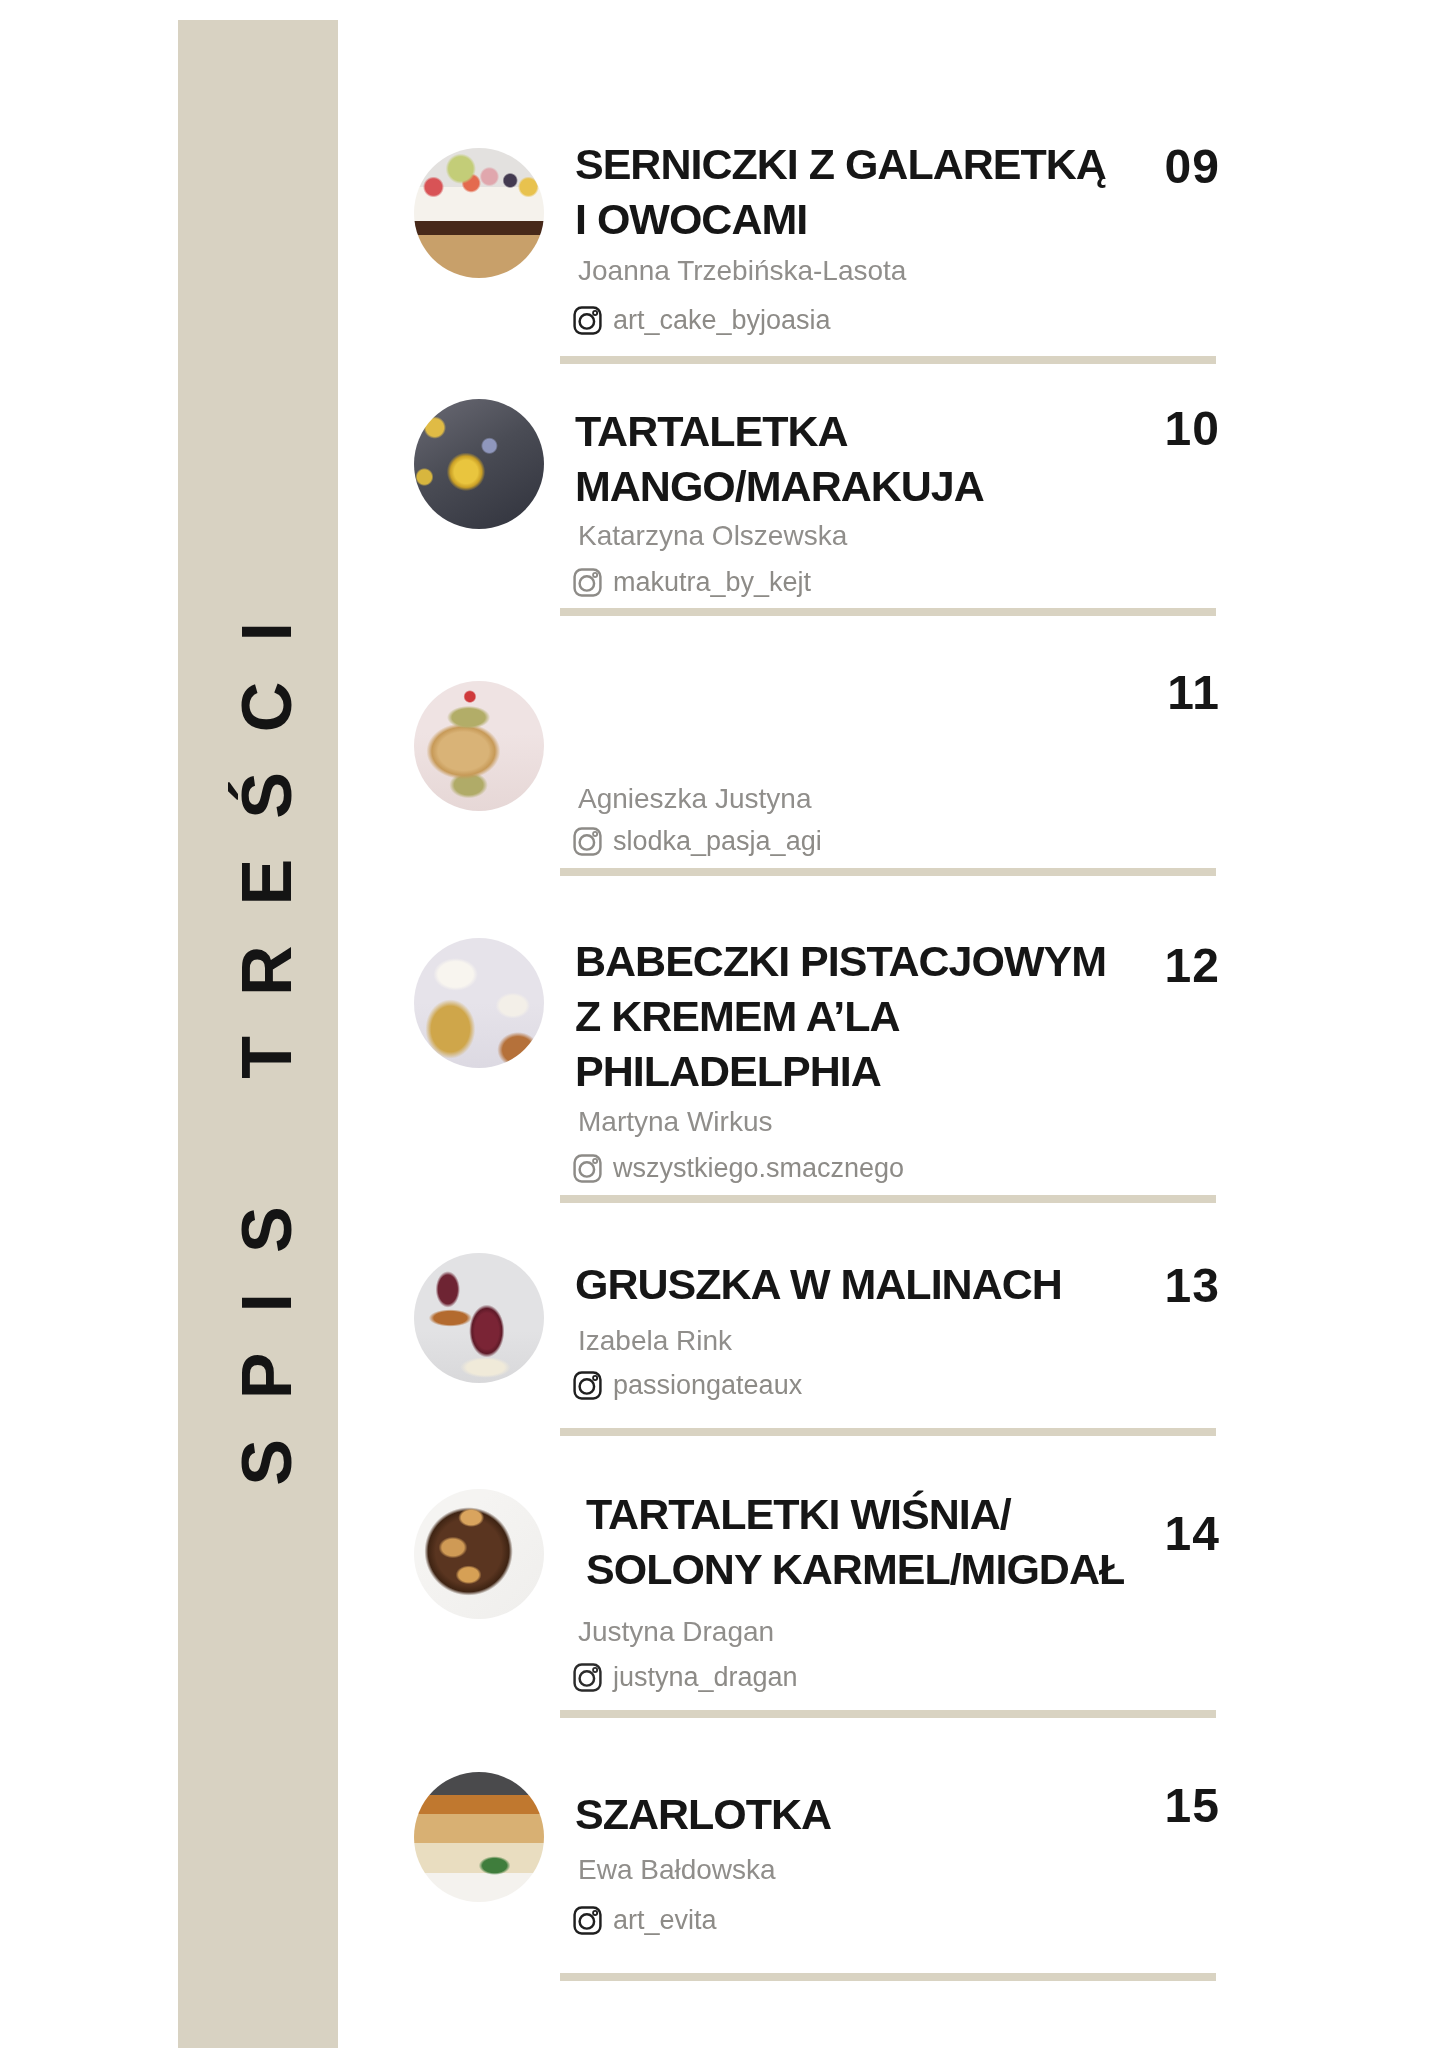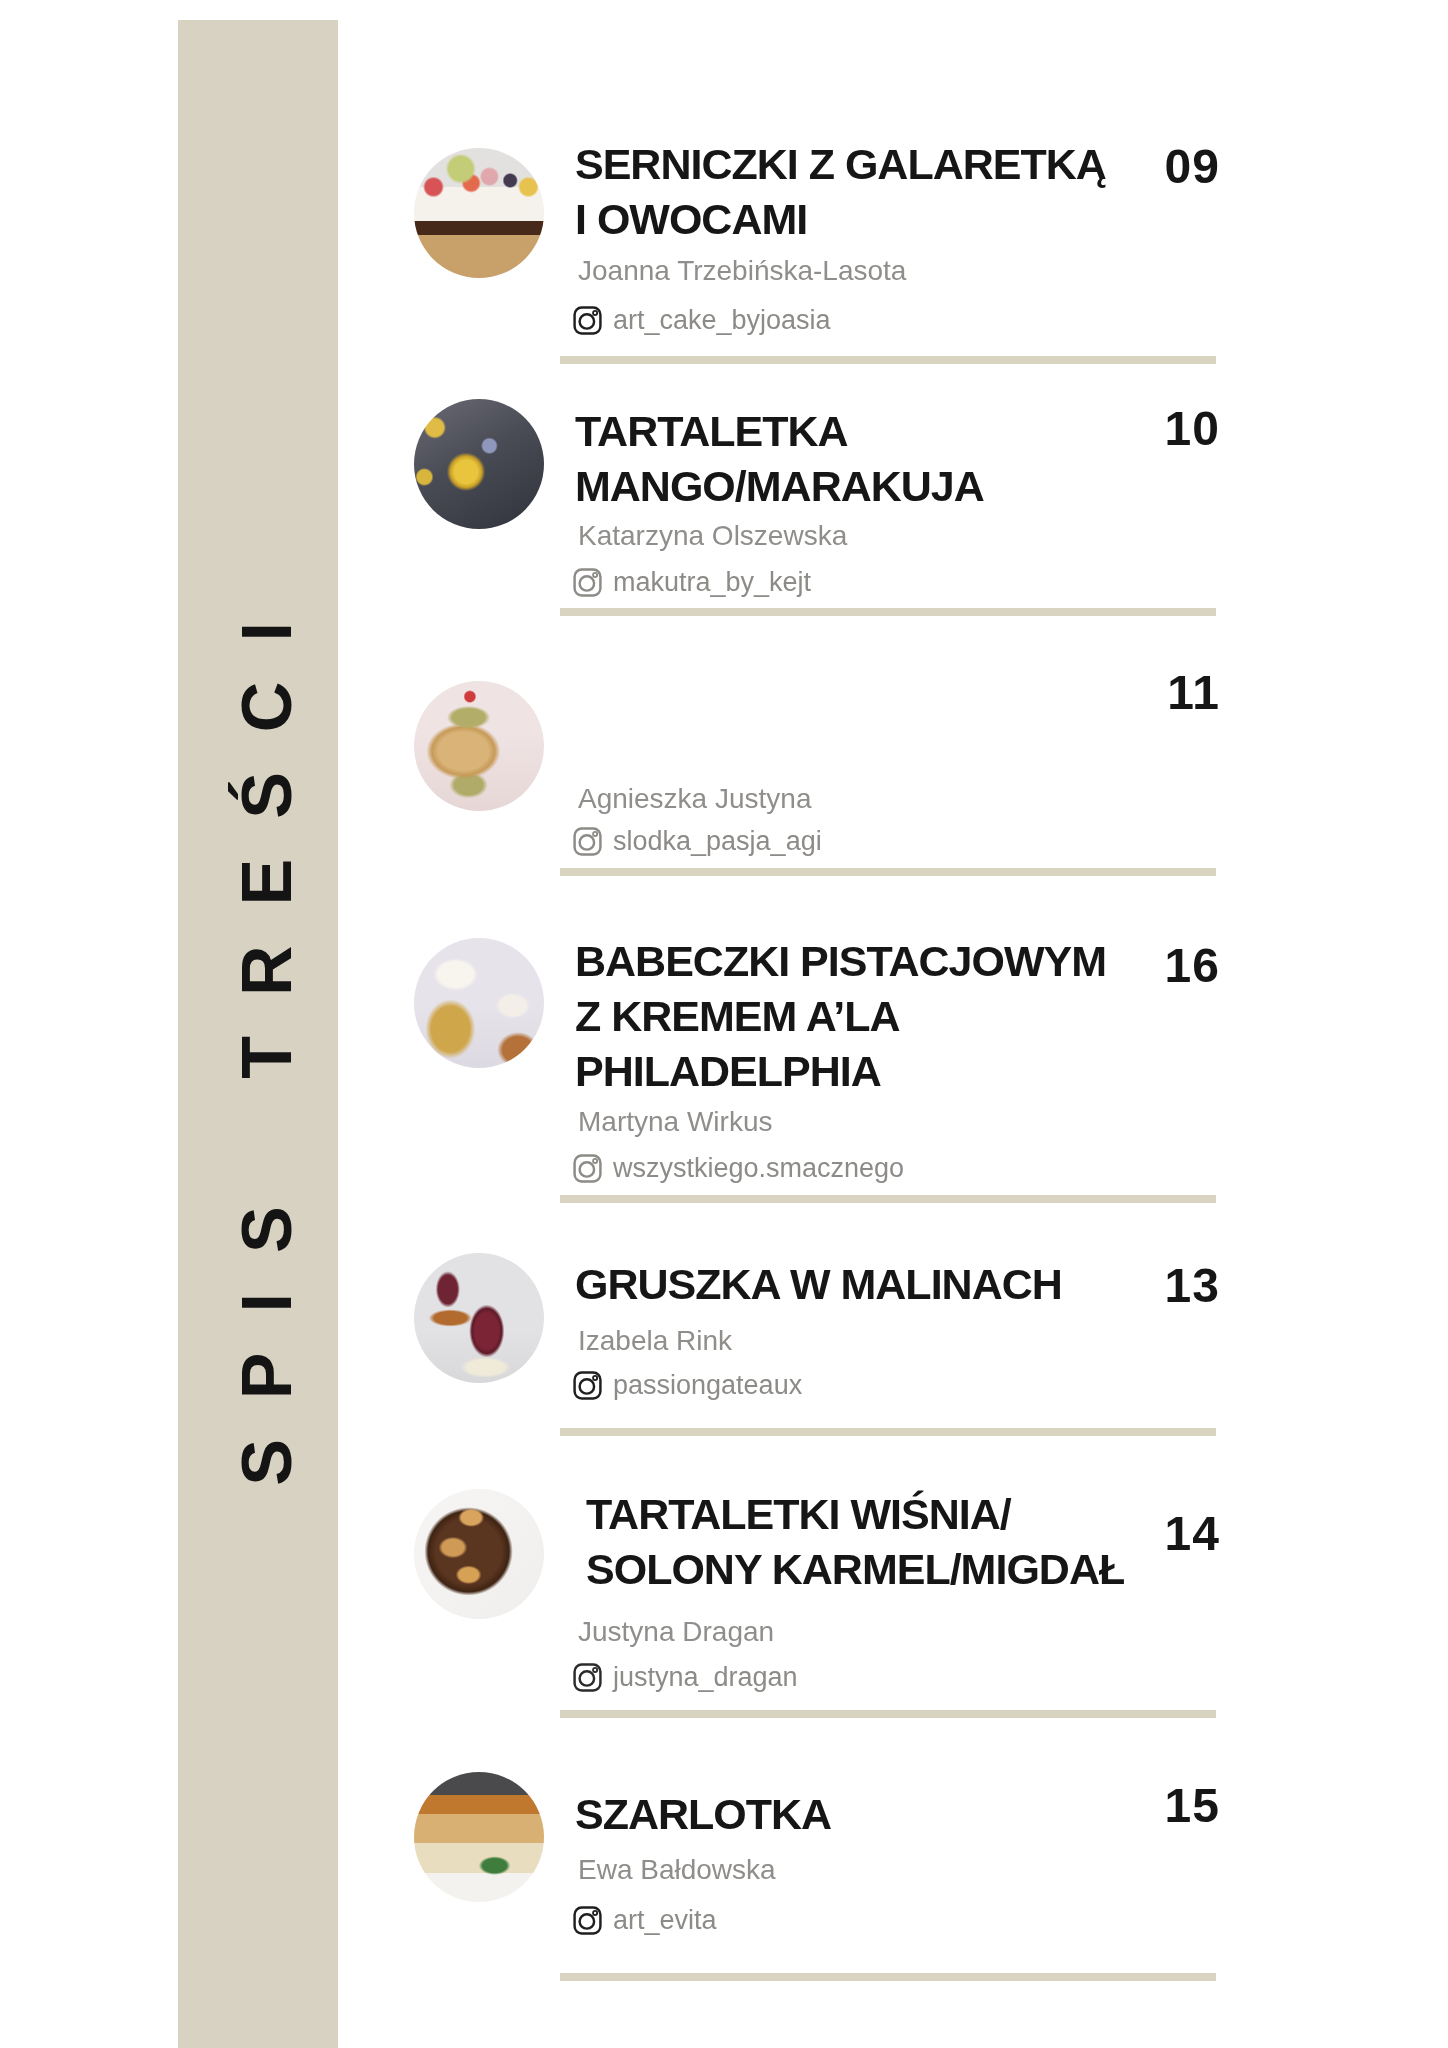--- a/index.html
+++ b/index.html
@@ -157,21 +157,21 @@
     <span class="handle">slodka_pasja_agi</span>
   </div>
   <div class="divider" style="top:199px;"></div>
 </section>
 
 <section class="entry" style="top:934px;height:269px;">
   <div class="photo p4" style="top:4px;" aria-label="carrot cupcakes with cream in gold foil cups"></div>
   <h2 class="title" style="top:0;">BABECZKI PISTACJOWYM
 Z KREMEM A’LA
 PHILADELPHIA</h2>
-  <div class="pagenum" style="top:8px;">16</div>
+  <div class="pagenum" style="top:8px;">12</div>
   <div class="author" style="top:171px;">Martyna Wirkus</div>
   <div class="igrow" style="top: 219px; color: rgb(141, 139, 135);">
     <svg class="ig-icon" width="31" height="31" viewBox="0 0 24 24">
         <rect x="2" y="2" width="20" height="20" rx="5.5" fill="none" stroke="currentColor" stroke-width="1.9"></rect>
         <circle cx="11.5" cy="12.7" r="5.6" fill="none" stroke="currentColor" stroke-width="1.9"></circle>
         <circle cx="17.9" cy="6.2" r="1.6" fill="none" stroke="currentColor" stroke-width="1.4"></circle>
       </svg>
     <span class="handle">wszystkiego.smacznego</span>
   </div>
   <div class="divider" style="top:261px;"></div>

